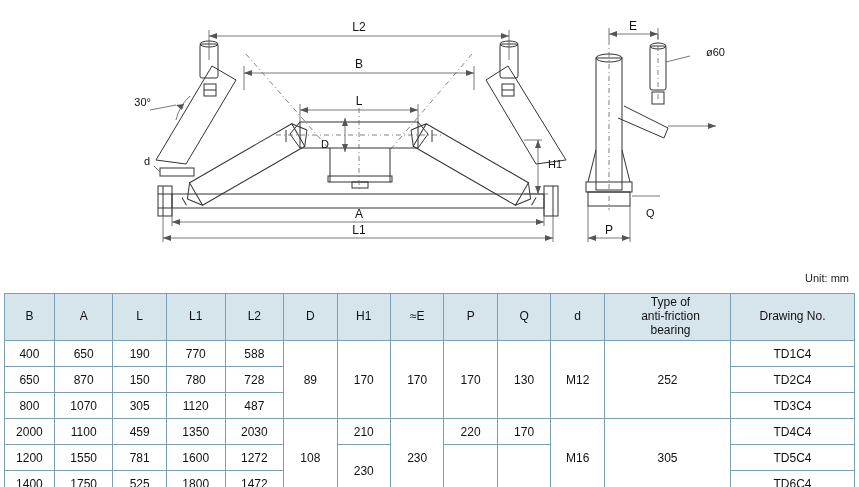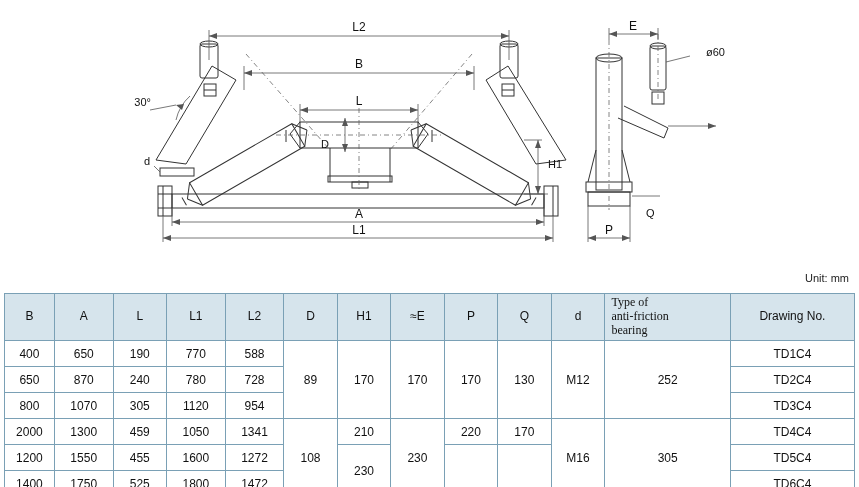--- a/index.html
+++ b/index.html
@@ -251,21 +251,21 @@
       <th class="col-a">A</th>
       <th class="col-l">L</th>
       <th class="col-l1">L1</th>
       <th class="col-l2">L2</th>
       <th class="col-d">D</th>
       <th class="col-h1">H1</th>
       <th class="col-e">≈E</th>
       <th class="col-p">P</th>
       <th class="col-q">Q</th>
       <th class="col-d2">d</th>
-      <th class="col-type" style="text-align:left;padding-left:6px;font-family:Liberation Serif, serif;">
+      <th class="col-type" style="text-align:center;padding-left:6px;">
         <div>Type of</div>
         <div>anti-friction</div>
         <div>bearing</div>
       </th>
       <th class="col-dwg">Drawing No.</th>
     </tr>
   </thead>
   <tbody>
     <tr>
       <td>400</td>
@@ -278,52 +278,52 @@
       <td rowspan="3">170</td>
       <td rowspan="3">170</td>
       <td rowspan="3">130</td>
       <td rowspan="3">M12</td>
       <td rowspan="3">252</td>
       <td>TD1C4</td>
     </tr>
     <tr>
       <td>650</td>
       <td>870</td>
-      <td>240</td>
+      <td>150</td>
       <td>780</td>
       <td>728</td>
       <td>TD2C4</td>
     </tr>
     <tr>
       <td>800</td>
       <td>1070</td>
       <td>305</td>
       <td>1120</td>
-      <td>954</td>
+      <td>487</td>
       <td>TD3C4</td>
     </tr>
     <tr>
       <td>2000</td>
-      <td>1300</td>
+      <td>1100</td>
       <td>459</td>
-      <td>1050</td>
-      <td>1341</td>
+      <td>1350</td>
+      <td>2030</td>
       <td rowspan="3">108</td>
       <td>210</td>
       <td rowspan="3">230</td>
       <td>220</td>
       <td>170</td>
       <td rowspan="3">M16</td>
       <td rowspan="3">305</td>
       <td>TD4C4</td>
     </tr>
     <tr>
       <td>1200</td>
       <td>1550</td>
-      <td>455</td>
+      <td>781</td>
       <td>1600</td>
       <td>1272</td>
       <td rowspan="2">230</td>
       <td rowspan="2"></td>
       <td rowspan="2"></td>
       <td>TD5C4</td>
     </tr>
     <tr>
       <td>1400</td>
       <td>1750</td>

